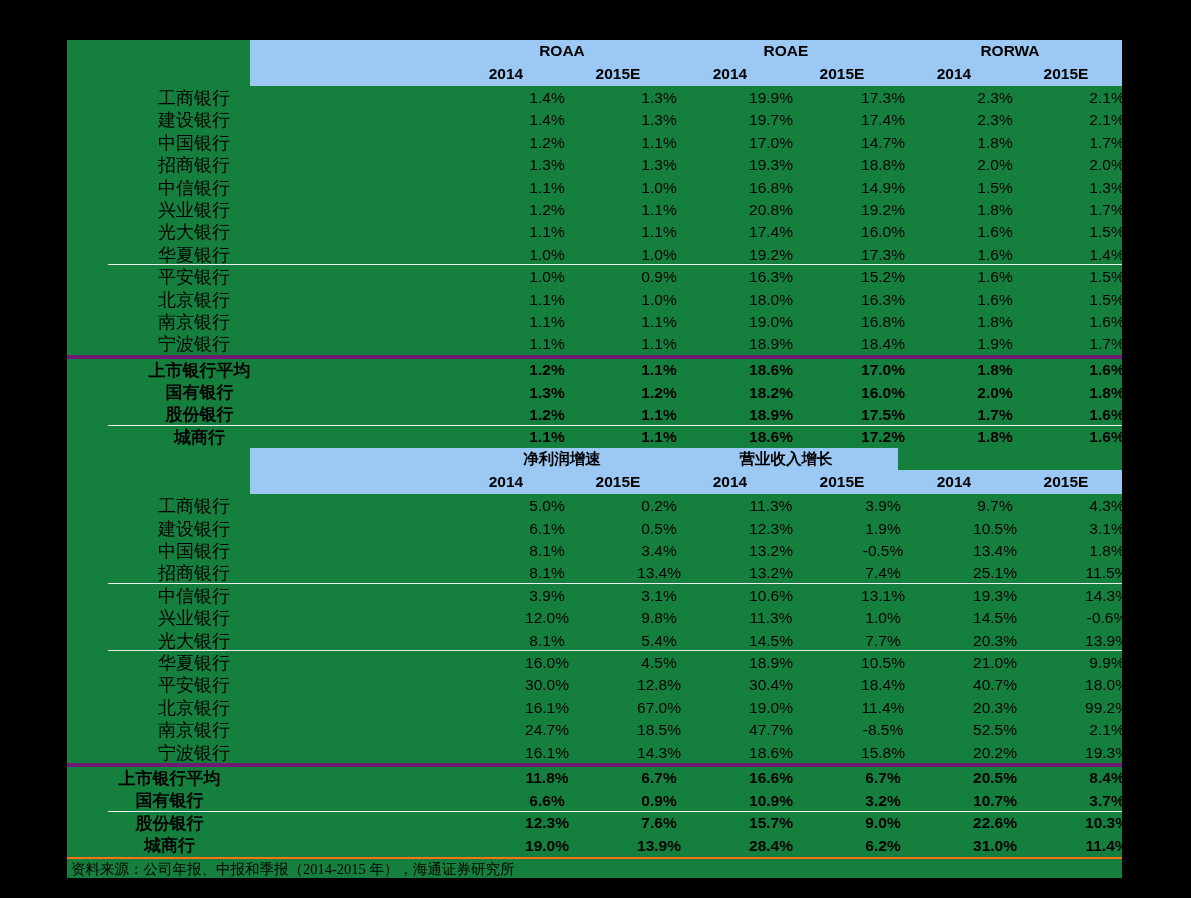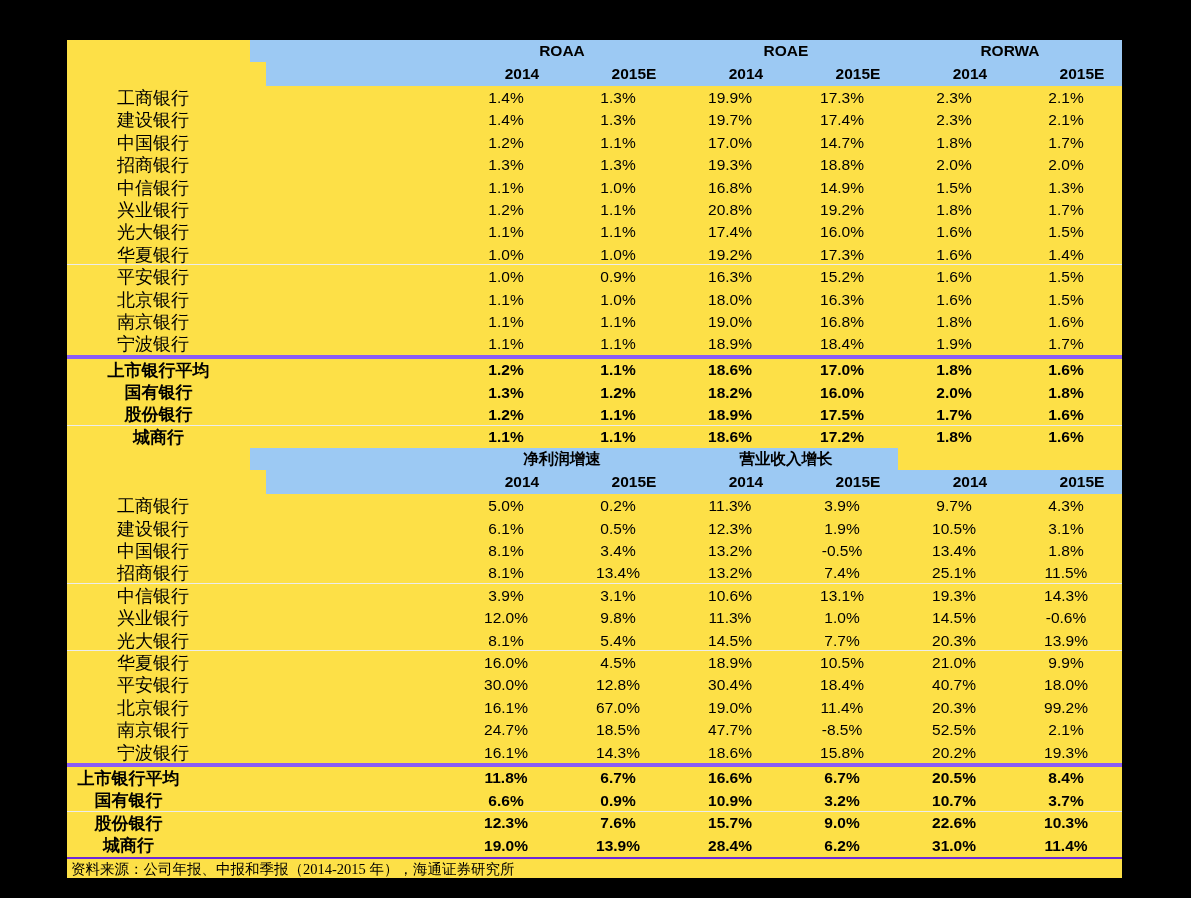--- a/index.html
+++ b/index.html
@@ -6,51 +6,51 @@
   body{
     width:1191px;height:898px;
     background:#000;
     font-family:"Liberation Sans",sans-serif;
     position:relative;
     overflow:hidden;
   }
   .sheet{
     position:absolute;left:67px;top:40px;
     width:1055px;height:838px;
-    background:#fde047;color:#000;
+    background:#15803d;color:#000;
     overflow:hidden;
   }
   
   .grow{display:grid;grid-template-columns:183px 200px repeat(6,112px);align-items:center;}
   .ghead1{display:grid;grid-template-columns:183px 200px repeat(3,224px);align-items:center;height:22px;}
-  .ghead2{height:24px;padding-left:16px;}
+  .ghead2{height:24px;}
   .blue{background:#9CC9F3;height:100%;display:flex;align-items:center;justify-content:center;}
   .ghead1 .grp{font-weight:bold;font-size:15.5px;}
   .ghead2 .yr{font-weight:bold;font-size:15.5px;}
   
-  .drow{height:22.4px;box-sizing:border-box;}
+  .drow{height:22.4px;box-sizing:border-box;margin-left:41px;}
   .drow.divider{border-bottom:1px solid #ececec;}
   .name{
     font-family:"Liberation Serif","DejaVu Serif",serif;
     font-size:18px;
     padding-left:50px;
     white-space:nowrap;
   }
   .val{text-align:center;font-size:15.5px;white-space:nowrap;}
   
-  .tsummary{border-top:4px solid #8b5cf6;}
+  .tsummary{border-top:4px solid #701a75;}
   .tsummary .name{
     font-weight:bold;font-size:17px;
     padding-left:0;text-align:center;
   }
   .sec2 .tsummary .name{padding-right:60px;}
   .tsummary .val{font-weight:bold;}
   
   .footer{
-    border-top:2px solid #6d28d9;
+    border-top:2px solid #f97316;
     height:21px;line-height:21px;
     font-family:"Liberation Serif","DejaVu Serif",serif;
     font-size:14.5px;
     padding-left:4px;
     white-space:nowrap;
   }
 </style>
 </head>
 <body>
 

